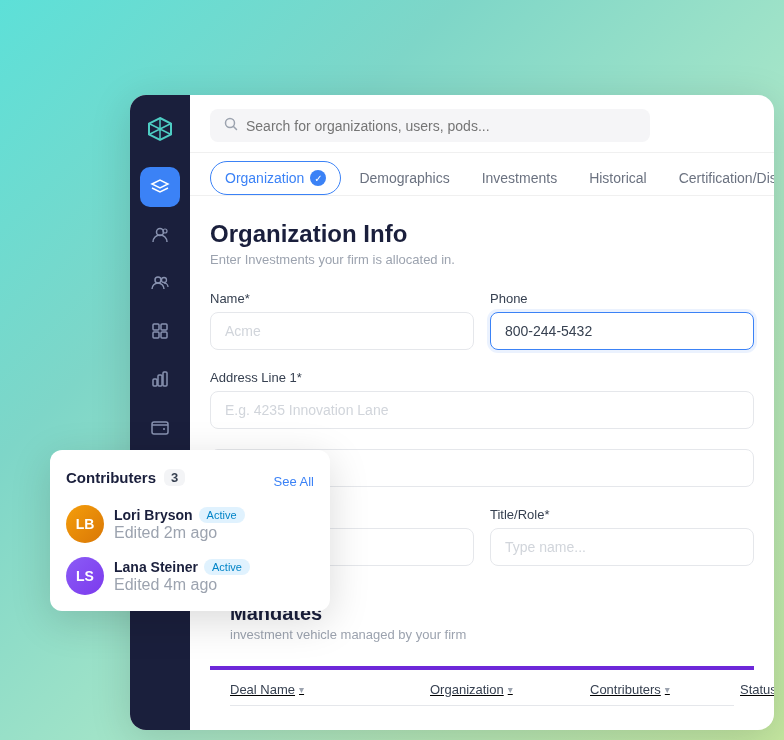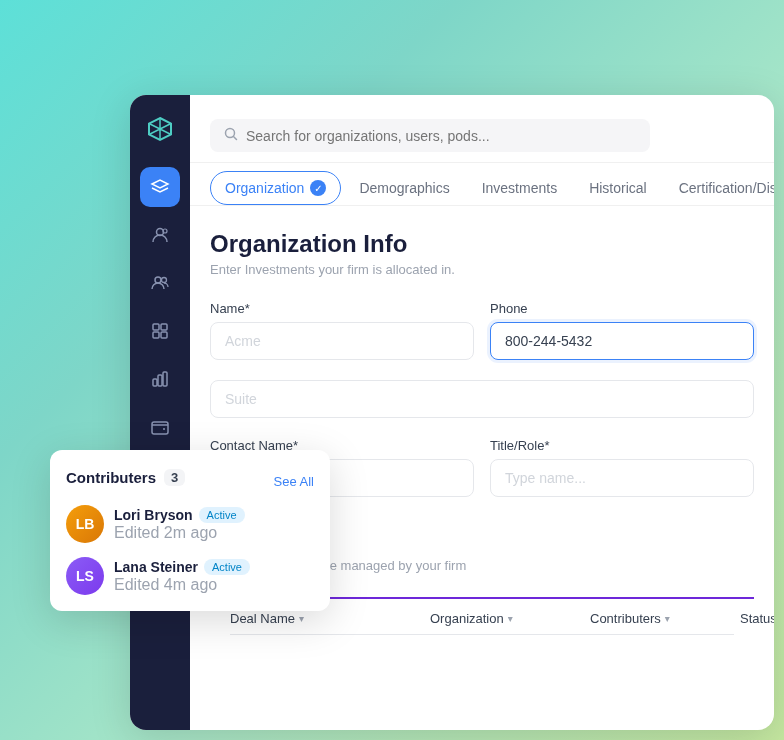--- a/index.html
+++ b/index.html
@@ -77,21 +77,21 @@
     .main-content {
       margin-left: 60px;
       flex: 1;
       display: flex;
       flex-direction: column;
       overflow: hidden;
     }
 
     
     .search-bar {
-      padding: 24px 20px 10px;
+      padding: 14px 20px 10px;
       border-bottom: 1px solid #f0f0f0;
     }
 
     .search-input-wrap {
       display: flex;
       align-items: center;
       background: #f5f5f7;
       border-radius: 8px;
       padding: 8px 14px;
       gap: 8px;
@@ -209,23 +209,24 @@
     .form-input::placeholder {
       color: #d1d5db;
     }
 
     .full-width {
       flex: 1;
     }
 
     
     .table-area {
-      border-top: 2px solid #6d28d9;
+      border-top: 4px solid #6d28d9;
       padding: 0 20px;
       background: #fff;
+      text-decoration: underline;
     }
 
     .table-header-row {
       display: flex;
       gap: 0;
       padding: 12px 0 8px;
       border-bottom: 1px solid #e5e7eb;
     }
 
     .table-col-header {
@@ -495,20 +496,26 @@
         <div class="form-group">
           <label class="form-label">Name*</label>
           <input class="form-input" type="text" placeholder="Acme" style="">
         </div>
         <div class="form-group">
           <label class="form-label">Phone</label>
           <input class="form-input focused" type="text" value="800-244-5432" style="">
         </div>
       </div>
 
+      <div class="form-row">
+        <div class="form-group full-width">
+          <label class="form-label">Address Line 1*</label>
+          <input class="form-input" type="text" placeholder="E.g. 4235 Innovation Lane" style="">
+        </div>
+      </div>
 
       <div class="form-row">
         <div class="form-group full-width">
           <input class="form-input" type="text" placeholder="Suite" style="">
         </div>
       </div>
 
       <div class="form-row">
         <div class="form-group">
           <label class="form-label">Contact Name*</label>

